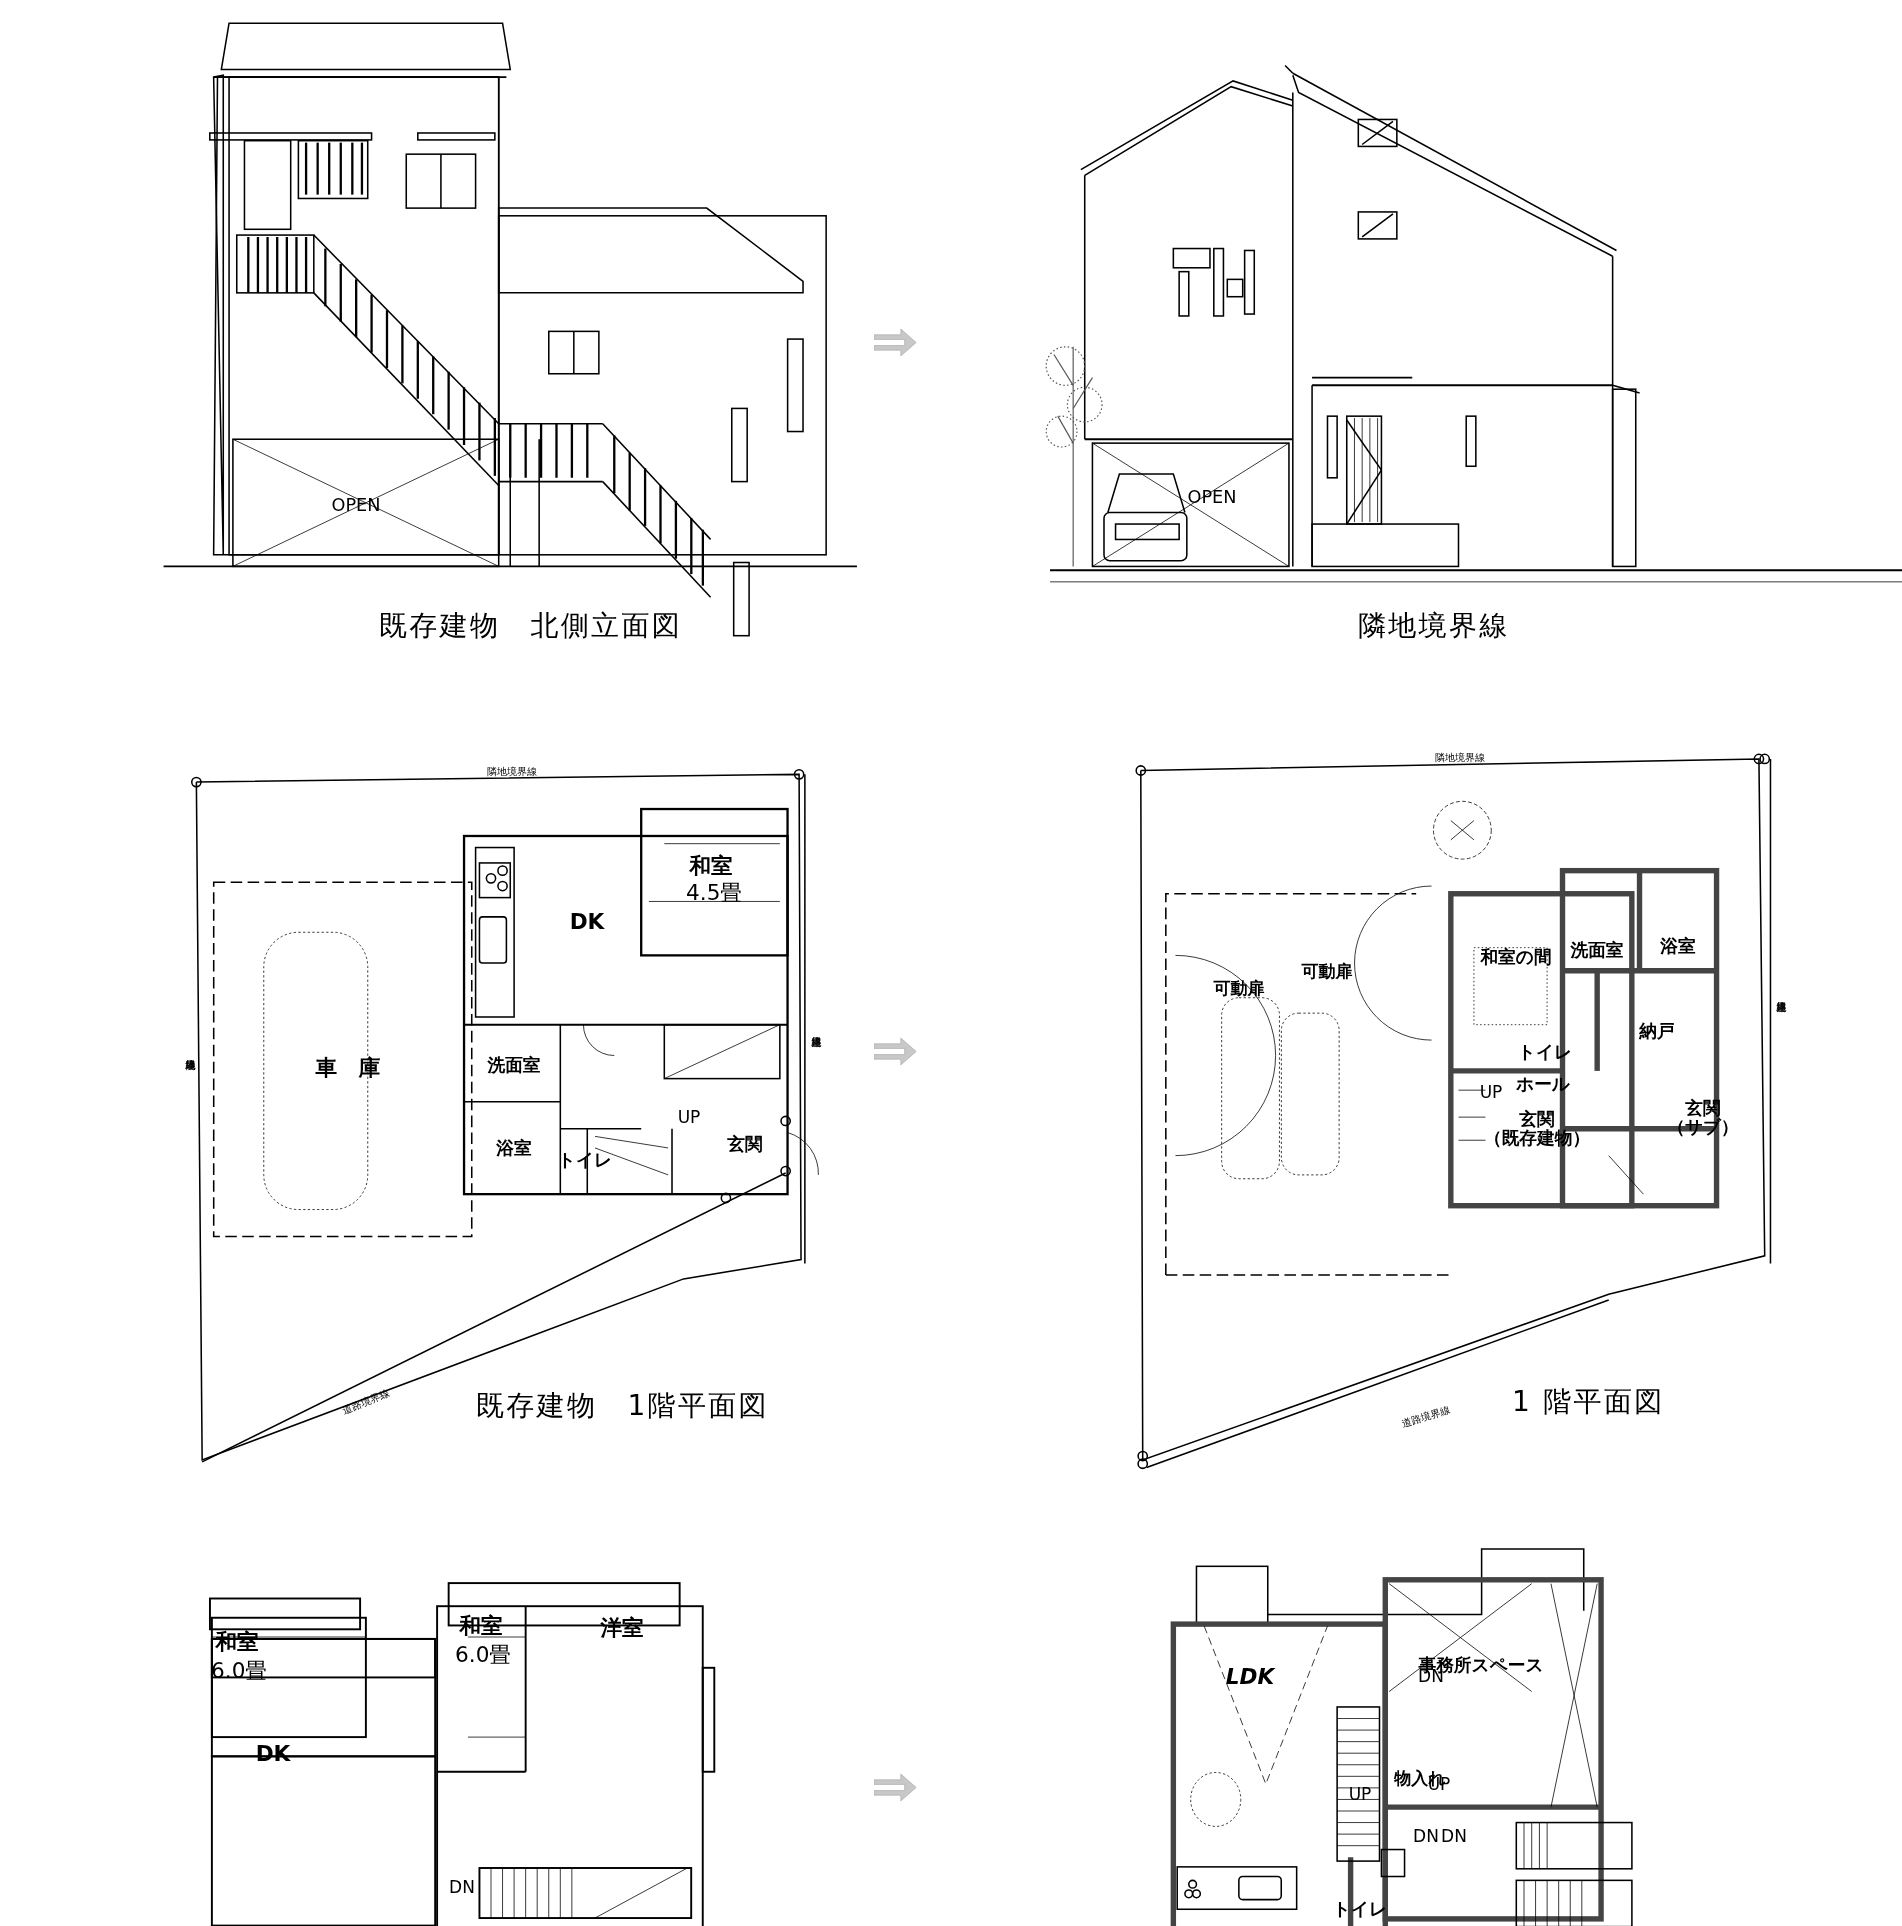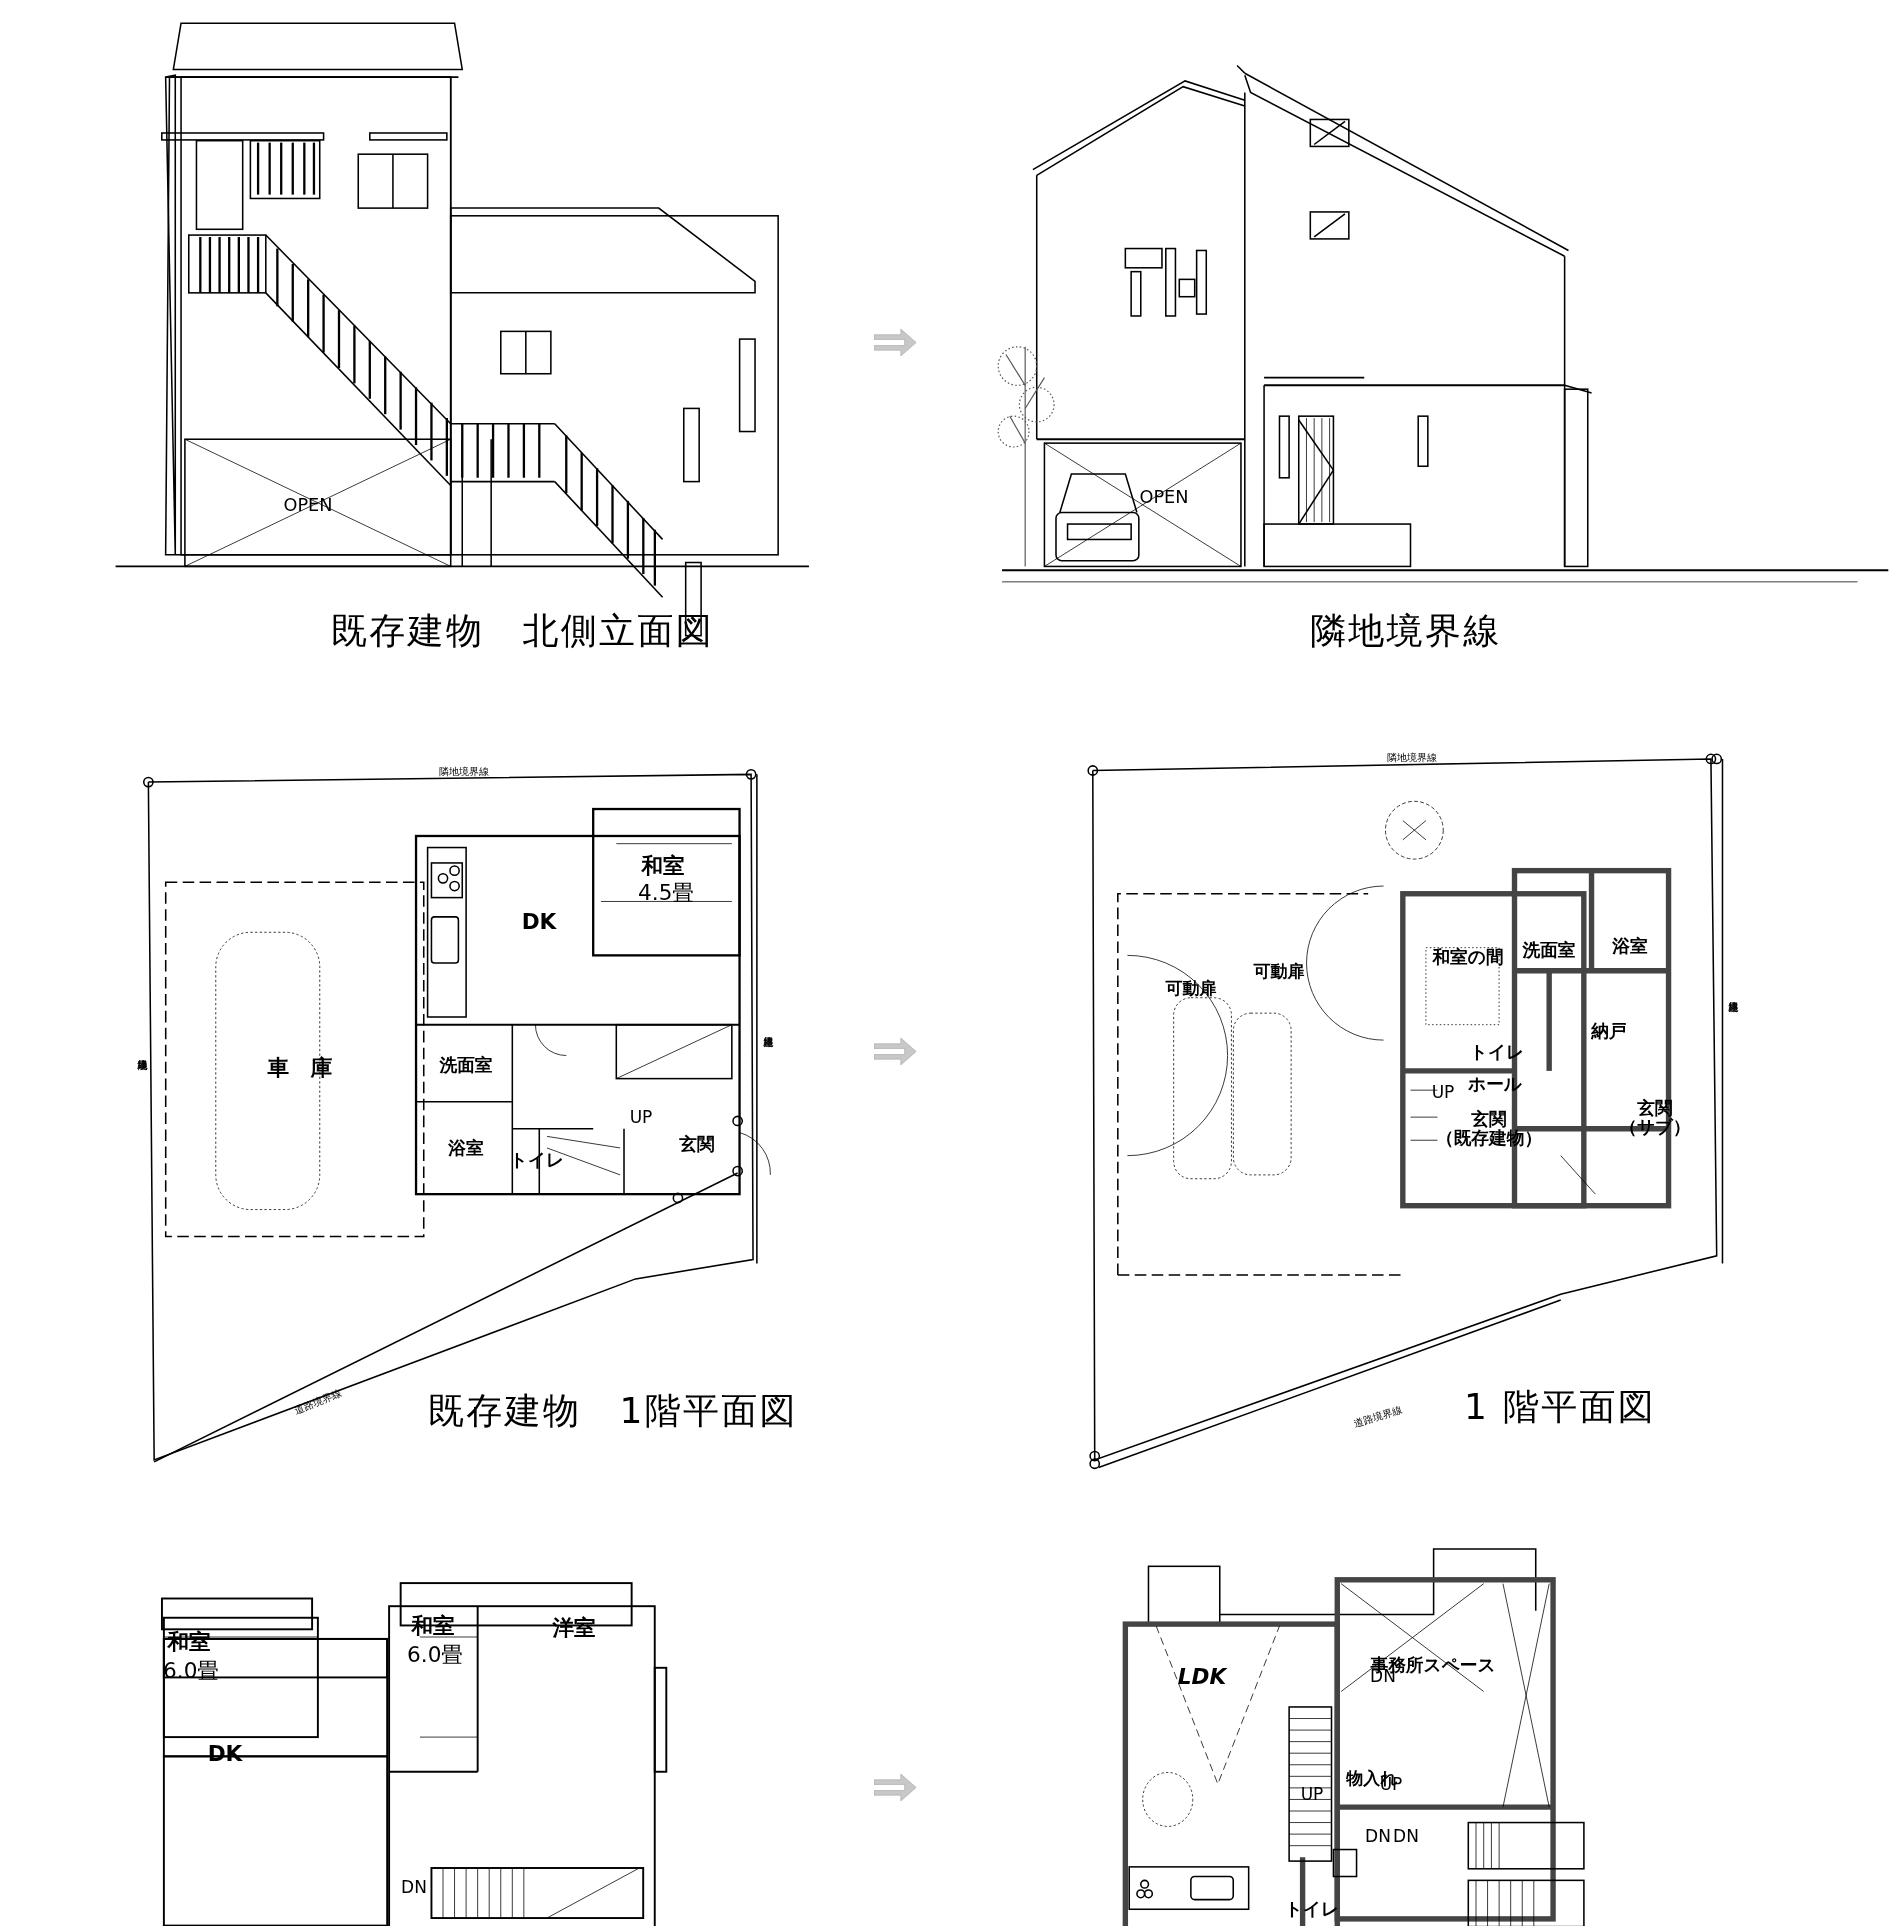--- a/index.html
+++ b/index.html
@@ -1,19 +1,19 @@
 <!DOCTYPE html>
 <html style="font-size:6.2px"><head>
 <meta charset="utf-8">
 <style>
   html,body{margin:0;padding:0;background:#fff;}
   body{width:1902px;height:2703px;position:relative;overflow:hidden;font-family:"DejaVu Sans","Liberation Sans",sans-serif;color:#000;}
-  .panel{position:absolute;}
+  .panel{position:absolute;margin-left:48px;}
   .panel svg{position:absolute;left:0;top:0;overflow:visible;}
-  .caption{position:absolute;font-size:36px;letter-spacing:2.3px;white-space:nowrap;font-family:"DejaVu Sans",sans-serif;}
+  .caption{position:absolute;font-size:28px;letter-spacing:2.3px;white-space:nowrap;font-family:"DejaVu Sans",sans-serif;}
   .lbl{position:absolute;white-space:nowrap;font-weight:bold;font-family:"DejaVu Sans",sans-serif;text-align:center;transform:translate(-50%,-50%);}
   .lbl.n{font-weight:normal;}
   .lbl.sm{font-size:17px;}
   .lbl.md{font-size:17.7px;}
   .lbl.lg{font-size:21.6px;}
   .vt{writing-mode:vertical-rl;font-size:10px;font-weight:normal;}
   .arrow{position:absolute;width:46px;height:31px;}
   .boundary{position:absolute;font-size:10px;white-space:nowrap;font-family:"DejaVu Sans",sans-serif;}
 </style>
 </head>

